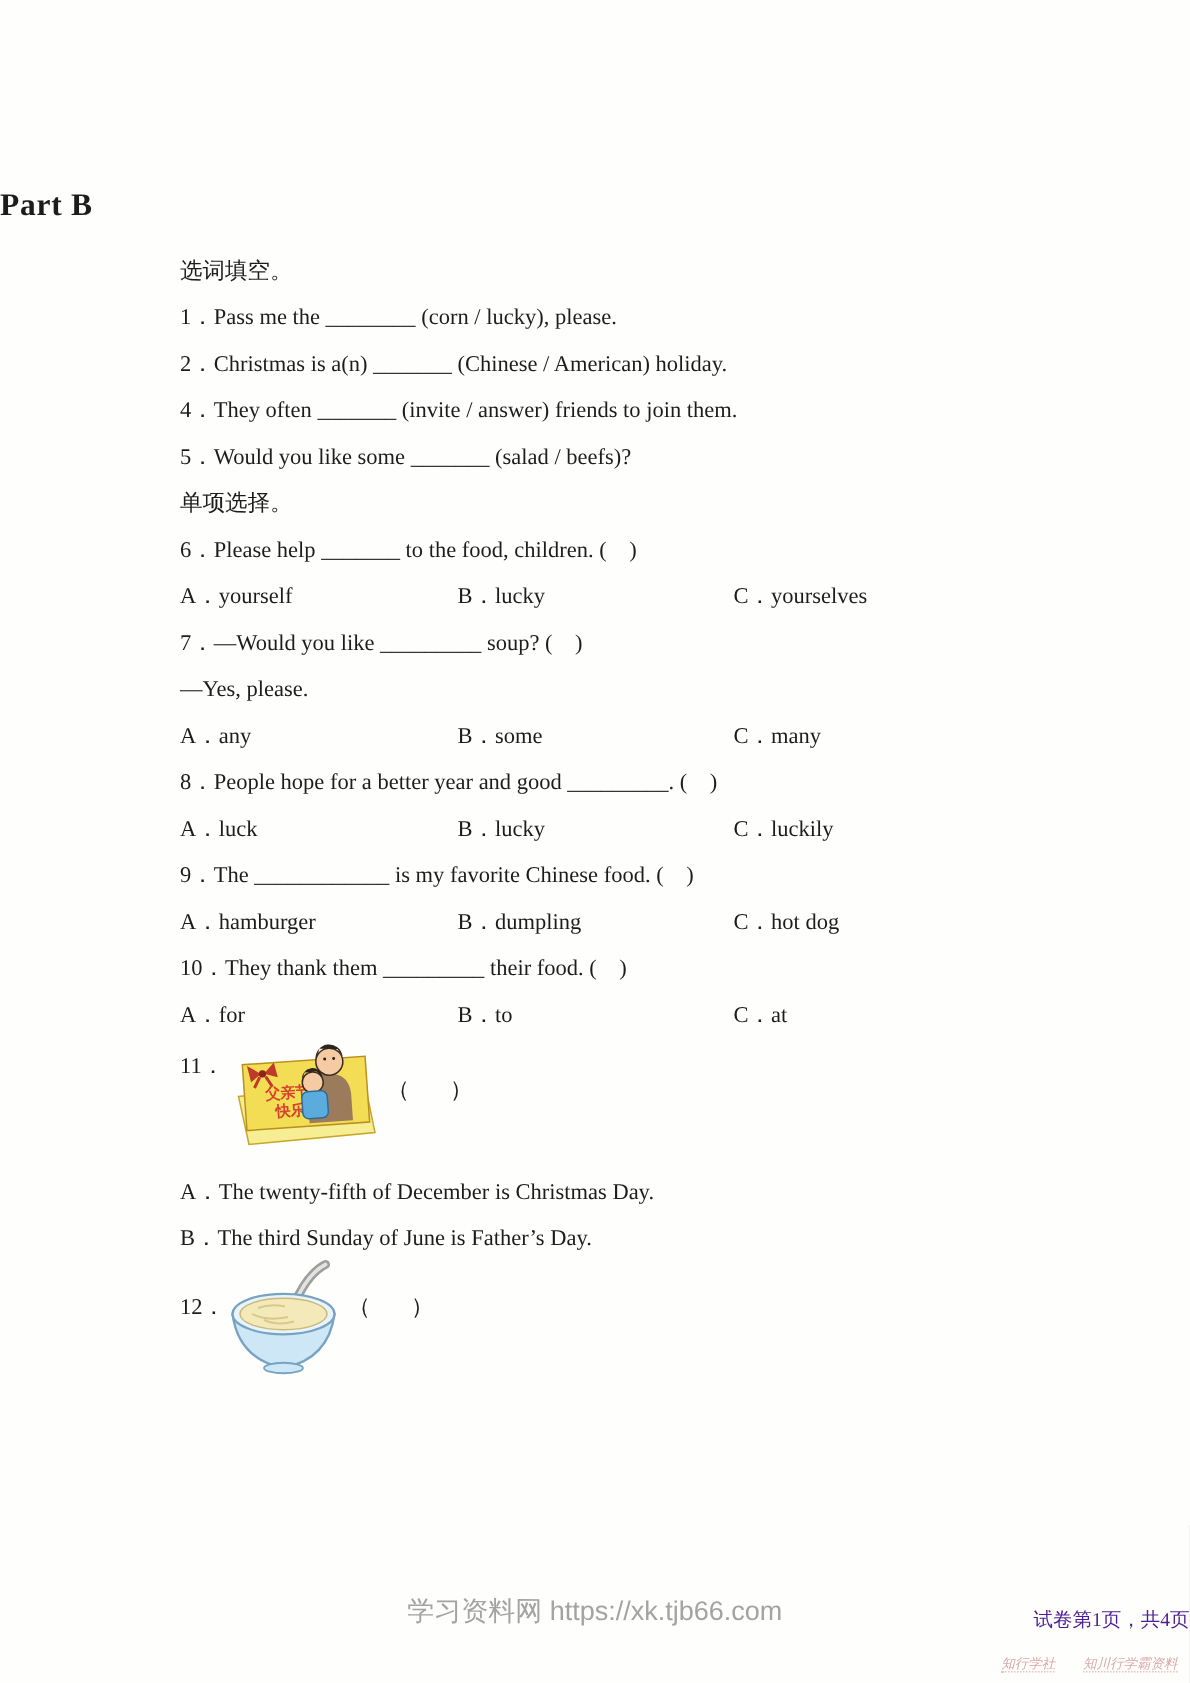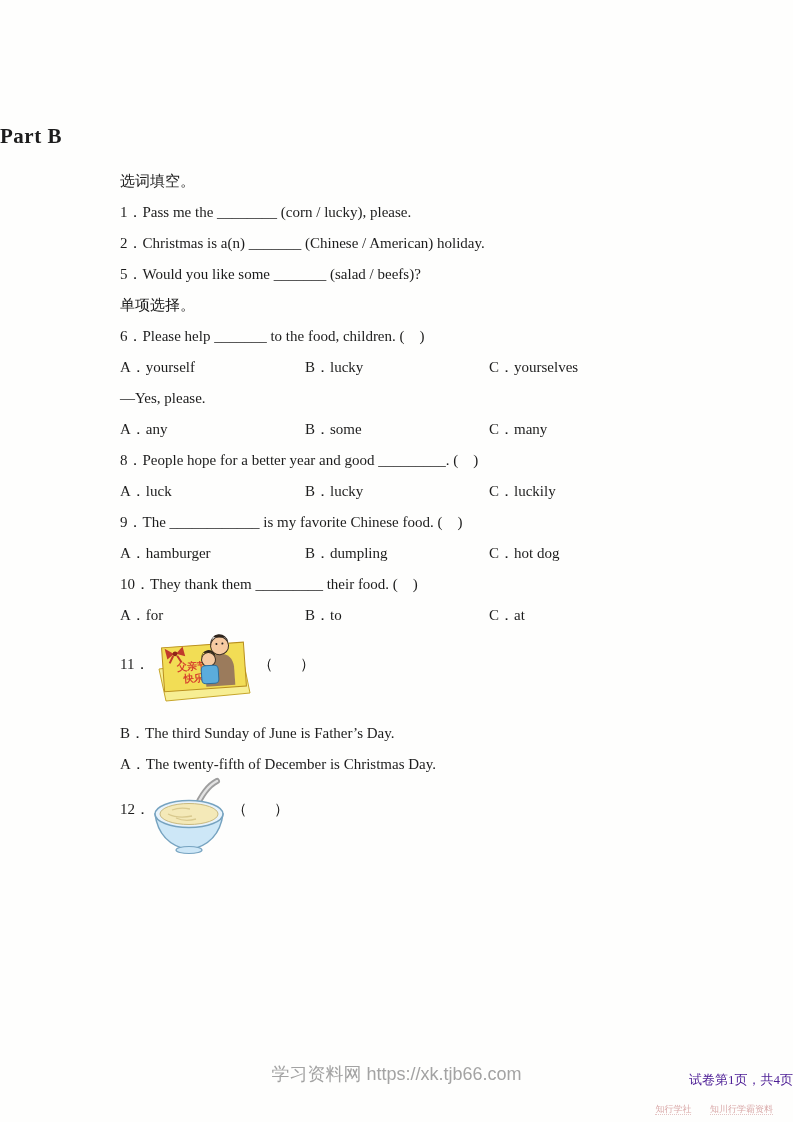--- a/index.html
+++ b/index.html
@@ -25,66 +25,68 @@
     font-size:15px;white-space:nowrap;
   }
   .opts span{position:absolute;top:0;}
   .optA{left:0;}
   .optB{left:185px;}
   .optC{left:369px;}
   .img-row{position:relative;}
   .row-q11{height:87px;}
   .row-q12{height:74px;}
   .img-row .qnum{position:absolute;left:0;font-size:15px;}
-  .row-q11 .qnum{top:24px;}
+  .row-q11 .qnum{top:8px;}
   .row-q11 .card-svg{position:absolute;left:33px;top:2px;}
   .row-q11 .bracket{position:absolute;left:138px;top:24px;font-size:15px;letter-spacing:6px;}
   .row-q12 .qnum{top:20px;}
   .row-q12 .bowl-svg{position:absolute;left:30px;top:-6px;}
   .row-q12 .bracket{position:absolute;left:112px;top:20px;font-size:15px;letter-spacing:6px;}
   .footer-watermark{
     position:absolute;top:1062px;left:0;width:100%;
     text-align:center;
     font-family:"Liberation Sans", sans-serif;
     font-size:18px;color:#a3a3a3;z-index:1;
   }
   .footer-page{
     position:absolute;top:1071px;left:0;width:100%;
     text-align:right;font-size:13px;color:#4c1d95;z-index:2;
   }
   .corner-watermark{
-    position:absolute;top:1103px;right:20px;z-index:2;
+    position:absolute;top:1103px;right:8px;z-index:2;
     font-family:"Liberation Sans", sans-serif;
-    font-size:9px;color:#d9a8a8;white-space:nowrap;
+    font-size:9px;color:#d9a8a8;white-space:nowrap;font-style:italic;
   }
   .corner-watermark span{border-bottom:1px dotted #e4c4c4;margin-left:16px;}
 </style>
 </head>
 <body>
 
 <div class="page">
 
   <div class="title">Part B</div>
 
   <div class="content">
 
     <div class="line">选词填空。</div>
     <div class="line">1．Pass me the ________ (corn / lucky), please.</div>
     <div class="line">2．Christmas is a(n) _______ (Chinese / American) holiday.</div>
+    <div class="line">4．They often _______ (invite / answer) friends to join them.</div>
     <div class="line">5．Would you like some _______ (salad / beefs)?</div>
 
     <div class="line">单项选择。</div>
 
     <div class="line">6．Please help _______ to the food, children. (　)</div>
     <div class="line opts">
       <span class="optA">A．yourself</span>
       <span class="optB">B．lucky</span>
       <span class="optC">C．yourselves</span>
     </div>
 
+    <div class="line">7．—Would you like _________ soup? (　)</div>
     <div class="line">—Yes, please.</div>
     <div class="line opts">
       <span class="optA">A．any</span>
       <span class="optB">B．some</span>
       <span class="optC">C．many</span>
     </div>
 
     <div class="line">8．People hope for a better year and good _________. (　)</div>
     <div class="line opts">
       <span class="optA">A．luck</span>
@@ -134,22 +136,22 @@
             <circle cx="71" cy="12" r="1" fill="#222"></circle>
             <circle cx="56" cy="27" r="7" fill="#f6caa2" stroke="#3a2d20" stroke-width="1"></circle>
             <path d="M49,25 a7,7 0 0 1 14,-1 l-4,-4 l-8,0 z" fill="#2e241c"></path>
             <rect x="48" y="33" width="17" height="18" rx="4" fill="#5bacdc" stroke="#2d6d9a" stroke-width="1"></rect>
           </g>
         </g>
       </svg>
       <span class="bracket">（　）</span>
     </div>
 
+    <div class="line">A．The twenty-fifth of December is Christmas Day.</div>
     <div class="line">B．The third Sunday of June is Father’s Day.</div>
-    <div class="line">A．The twenty-fifth of December is Christmas Day.</div>
 
     <div class="img-row row-q12">
       <span class="qnum">12．</span>
       <svg class="bowl-svg" width="78" height="82" viewBox="0 0 78 82">
 
         <g>
           <path d="M45,36 C50,24 57,12 67,7" stroke="#9e9e9e" stroke-width="6" fill="none" stroke-linecap="round"></path>
           <path d="M45,36 C50,24 57,12 67,7" stroke="#e3e3e3" stroke-width="2.5" fill="none" stroke-linecap="round"></path>
           <polygon points="40,30 52,32 45,42" fill="#bdbdbd" stroke="#7d7d7d" stroke-width="1"></polygon>
         </g>

